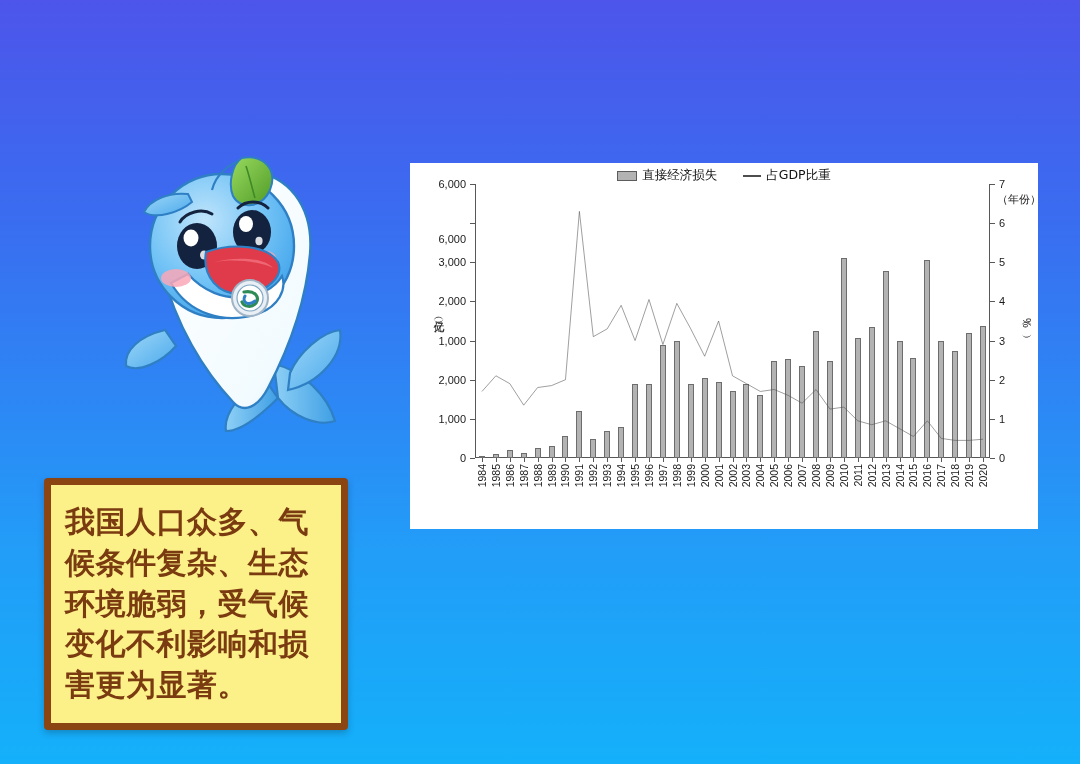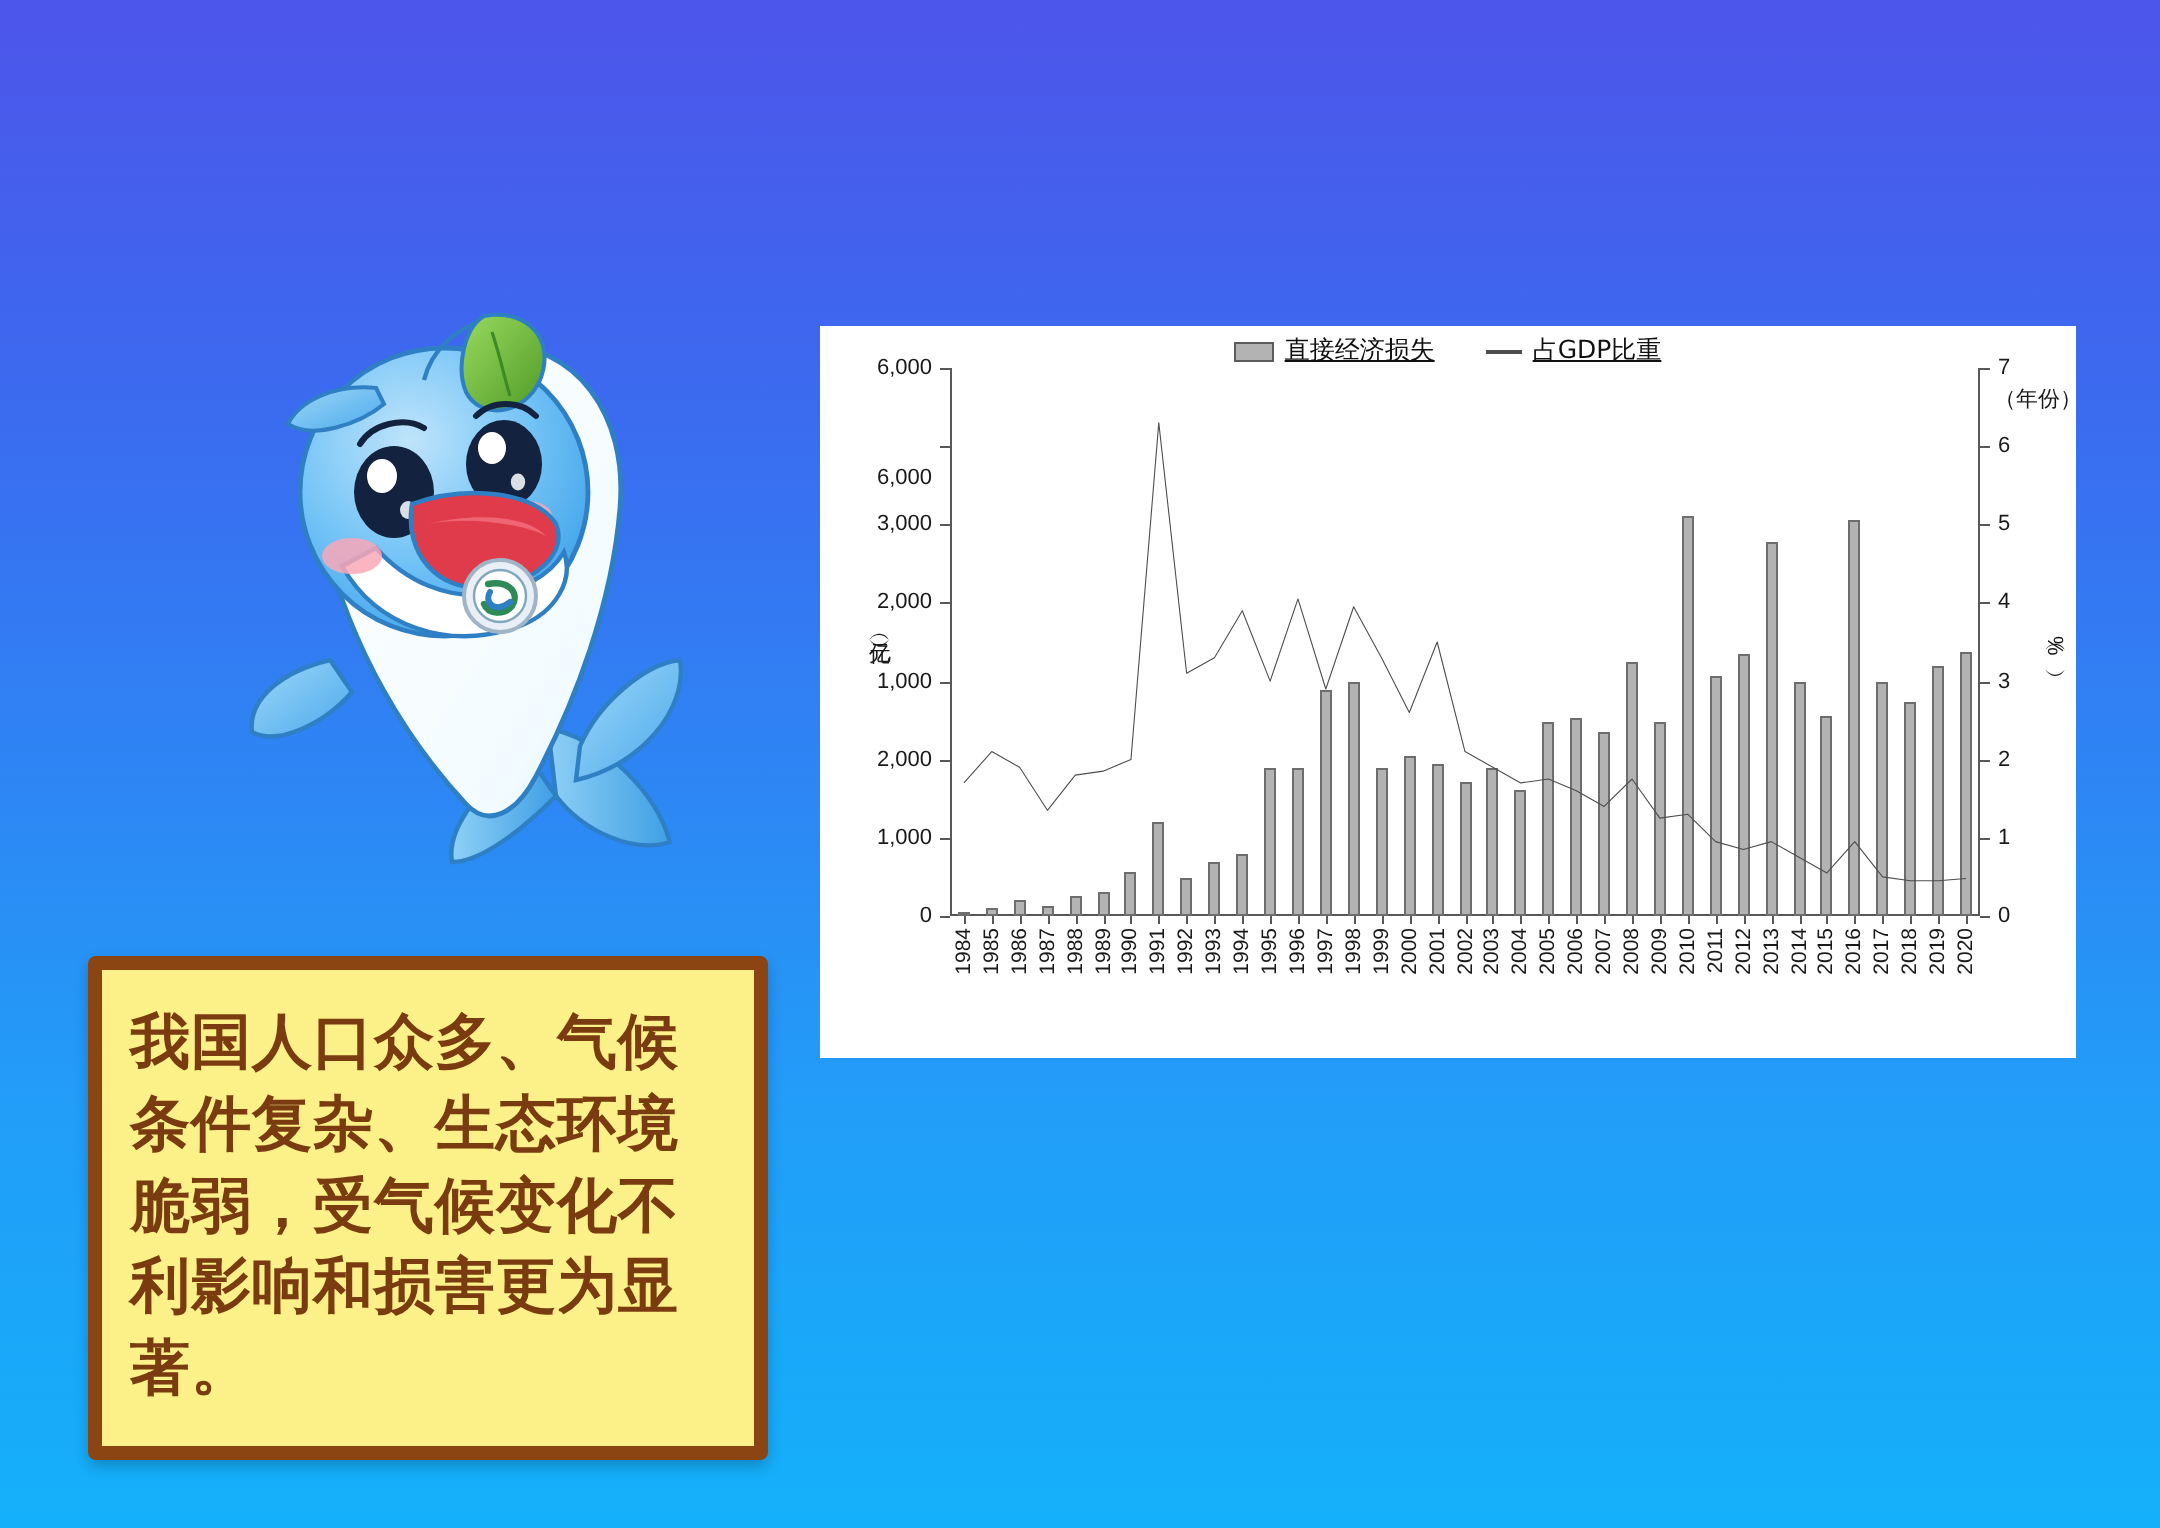--- a/index.html
+++ b/index.html
@@ -18,21 +18,21 @@
     text-shadow:0 2px 5px rgba(20,20,120,.35);
     font-family:"DejaVu Sans","Liberation Sans",sans-serif;
   }
 
   
   .mascot{position:absolute;left:92px;top:150px;width:300px;height:305px;}
   .mascot svg{display:block;width:300px;height:305px;}
 
   
   .notebox{
-    position:absolute;left:44px;top:478px;width:340px;height:252px;
+    position:absolute;left:44px;top:478px;width:304px;height:252px;
     background:#fcf088;border:7px solid #8a4513;border-radius:4px;
     box-shadow:0 3px 7px rgba(0,0,0,.22);
     box-sizing:border-box;
     display:flex;align-items:center;justify-content:center;
   }
   .notebox p{
     margin:0;padding:0 14px;
     color:#7a3b10;font-weight:bold;font-size:30px;line-height:1.36;
     letter-spacing:.5px;
     font-family:"DejaVu Sans","Liberation Sans",sans-serif;
@@ -93,21 +93,20 @@
   .xunit{
     position:absolute;left:calc(100% + 7px);top:8px;font-size:11px;color:#1a1a1a;
     white-space:nowrap;
   }
 
   .legend{
     position:absolute;left:0;right:0;top:4px;
     display:flex;justify-content:center;align-items:center;gap:26px;
     font-size:12.5px;color:#111;
     font-family:"DejaVu Sans","Liberation Sans",sans-serif;
-    text-decoration:underline;
   }
   .legend .it{display:flex;align-items:center;gap:5px;}
   .swatch-bar{width:18px;height:8px;background:#b3b3b3;border:1px solid #5c5c5c;display:inline-block;}
   .swatch-line{width:18px;height:0;border-top:2px solid #4e4e4e;display:inline-block;}
 
   
   .caption{
     position:absolute;left:410px;top:540px;width:628px;text-align:center;
     color:#ffffff;font-weight:bold;font-size:15.5px;line-height:1.45;
     font-family:"DejaVu Sans","Liberation Sans",sans-serif;

